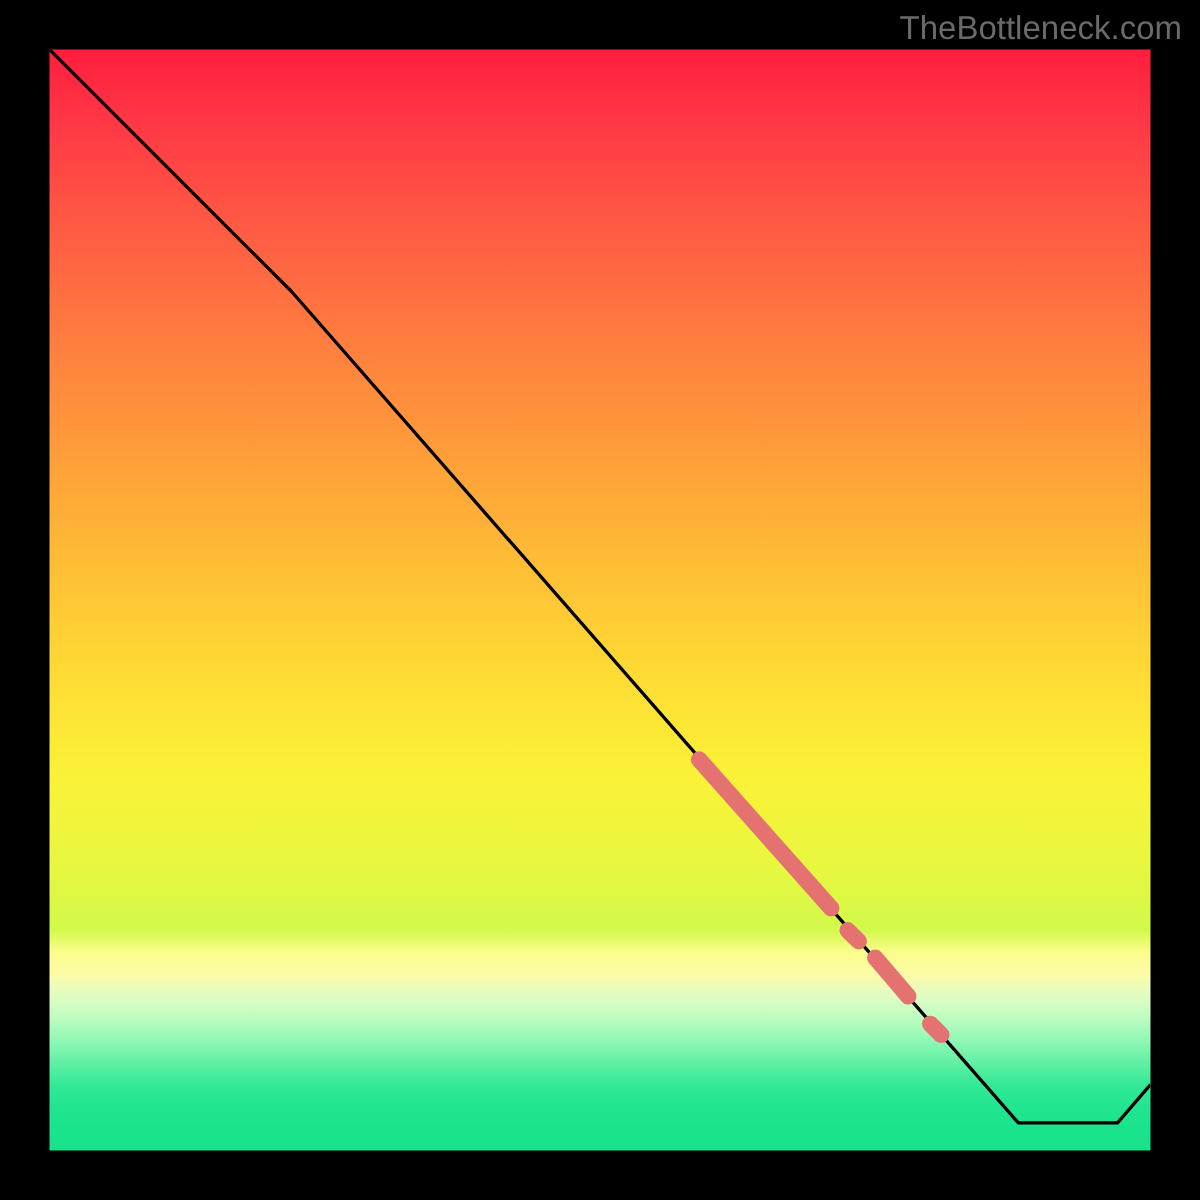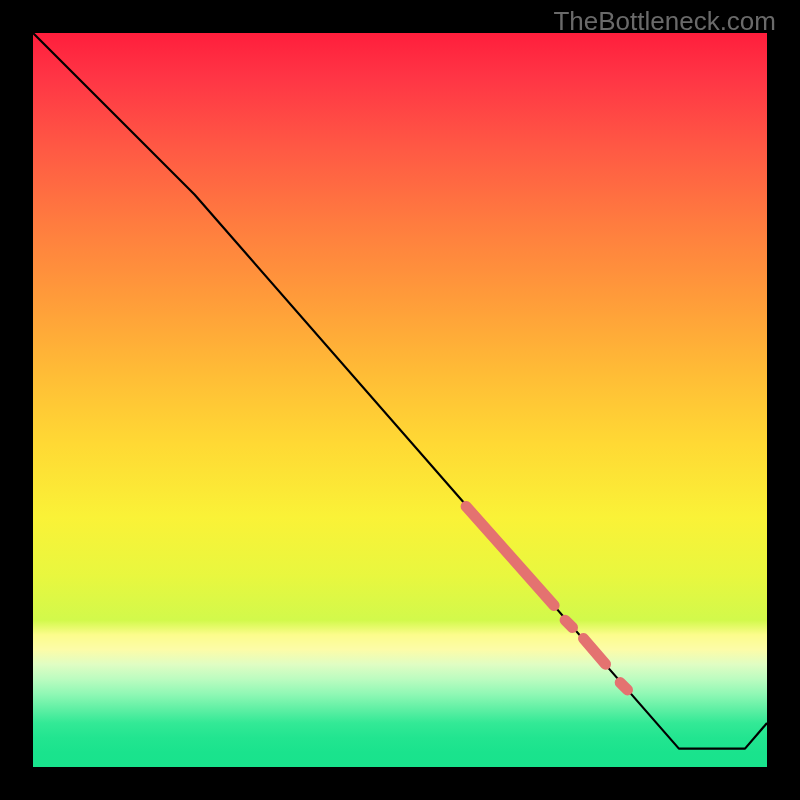--- a/index.html
+++ b/index.html
@@ -10,23 +10,23 @@
     body {
       width: 800px;
       height: 800px;
       background: #000;
       position: relative;
       font-family: Arial, sans-serif;
     }
     .watermark {
       position: absolute;
       top: 6px;
-      right: 24px;
+      right: 12px;
       color: #6a6a6a;
-      font-size: 26px;
+      font-size: 22px;
       z-index: 10;
     }
     .chart-area {
       position: absolute;
       left: 33px;
       top: 33px;
       width: 734px;
       height: 734px;
       background: linear-gradient(to bottom,
         #ff1e3c 0%,

